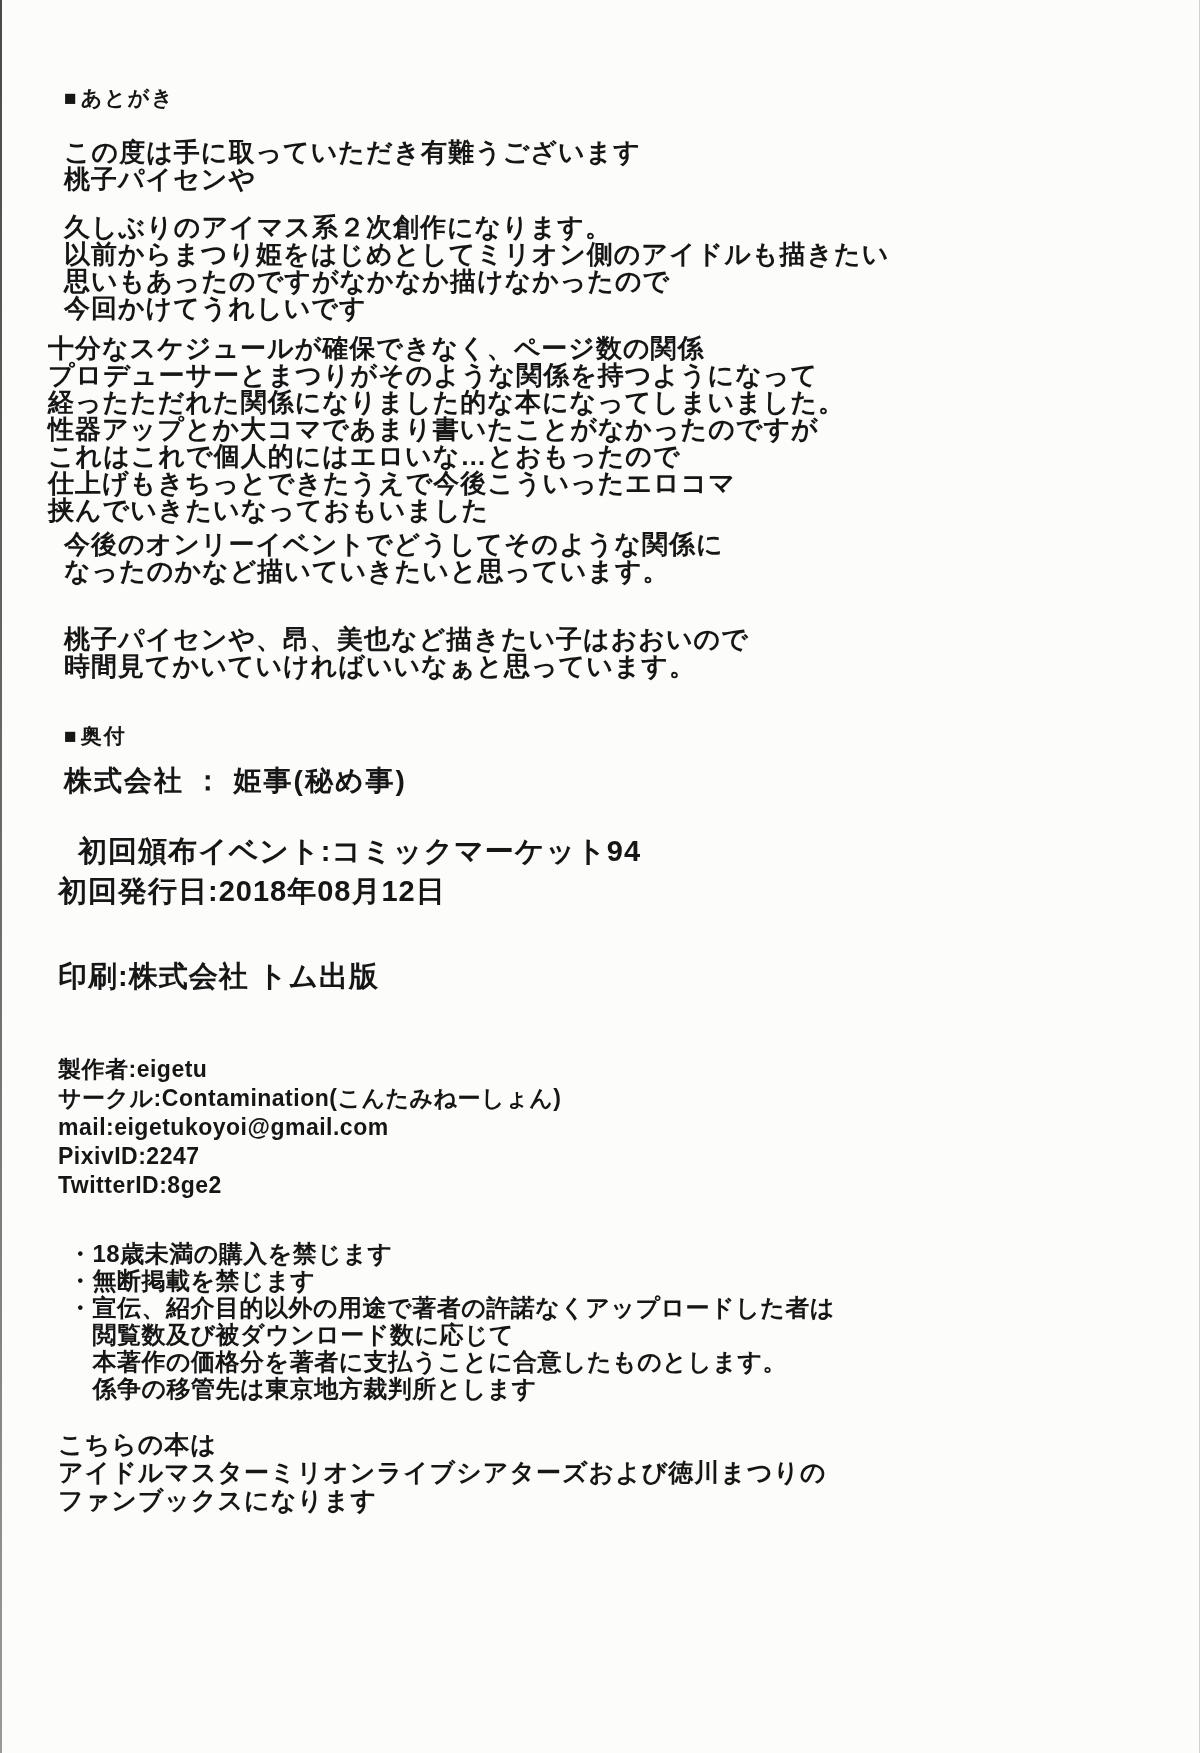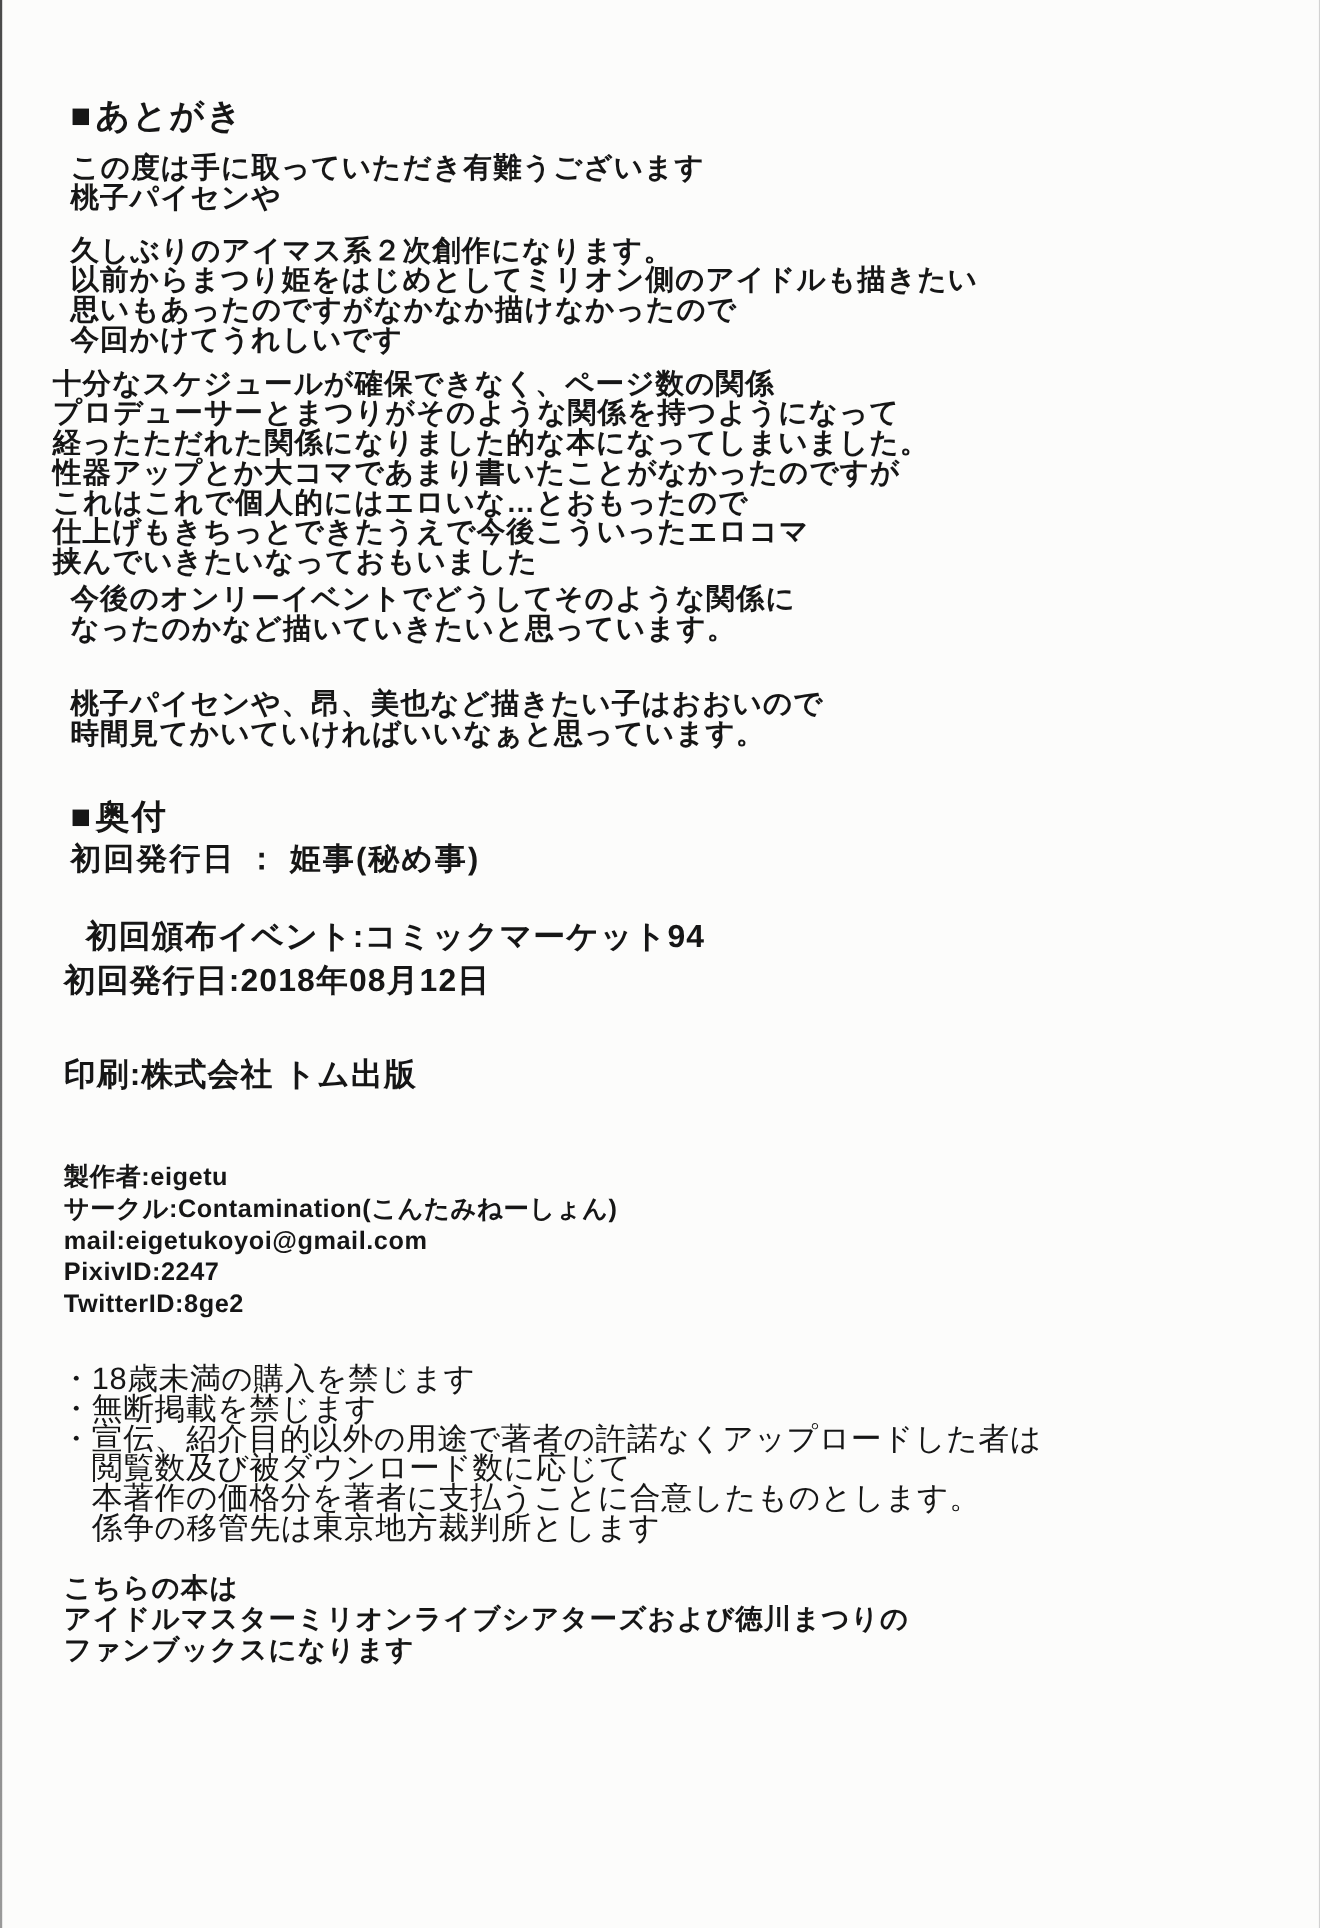--- a/index.html
+++ b/index.html
@@ -25,21 +25,21 @@
     position: absolute;
     right: 0; top: 0;
     width: 1px; height: 100%;
     background: #d2d2d2;
   }
   .blk {
     position: absolute;
     white-space: pre-wrap;
   }
   .heading {
-    font-size: 31px;
+    font-size: 21px;
     font-weight: 700;
     letter-spacing: 2px;
   }
   .heading .marker {
     margin-right: 2px;
   }
   .para {
     font-size: 26px;
     font-weight: 600;
     line-height: 27px;
@@ -55,24 +55,25 @@
     font-weight: 700;
     letter-spacing: 1px;
   }
   .creator-block {
     font-size: 23px;
     font-weight: 600;
     line-height: 29px;
     letter-spacing: 0.5px;
   }
   .notices-block {
-    font-size: 28px;
-    font-weight: 400;
+    font-size: 24px;
+    font-weight: 700;
     line-height: 27px;
     letter-spacing: 0.5px;
+    margin-left: 13px;
   }
   .final-note {
     font-size: 25px;
     font-weight: 600;
     line-height: 28px;
     letter-spacing: 1px;
   }
 </style>
 </head>
 <body style="background: rgb(252, 252, 251); color: rgb(22, 22, 22);">
@@ -99,21 +100,21 @@
 挟んでいきたいなっておもいました</div>
 
 <div class="blk para" style="left:64px; top:531px;">今後のオンリーイベントでどうしてそのような関係に
 なったのかなど描いていきたいと思っています。</div>
 
 <div class="blk para" style="left:64px; top:626px;">桃子パイセンや、昂、美也など描きたい子はおおいので
 時間見てかいていければいいなぁと思っています。</div>
 
 <div class="blk heading" style="left:64px; top:722px;"><span class="marker">■</span><span>奥付</span></div>
 
-<div class="blk title-line" style="left:64px; top:762px;">初回発行日 ： 姫事(秘め事)</div>
+<div class="blk title-line" style="left:64px; top:762px;">株式会社 ： 姫事(秘め事)</div>
 
 <div class="blk pub-line" style="left:58px; top:832px;margin-left:20px;">初回頒布イベント:コミックマーケット94</div>
 
 <div class="blk pub-line" style="left:58px; top:872px;">初回発行日:2018年08月12日</div>
 
 <div class="blk pub-line" style="left:58px; top:957px;">印刷:株式会社 トム出版</div>
 
 <div class="blk creator-block" style="left:58px; top:1055px;">製作者:eigetu
 サークル:Contamination(こんたみねーしょん)
 mail:eigetukoyoi@gmail.com

